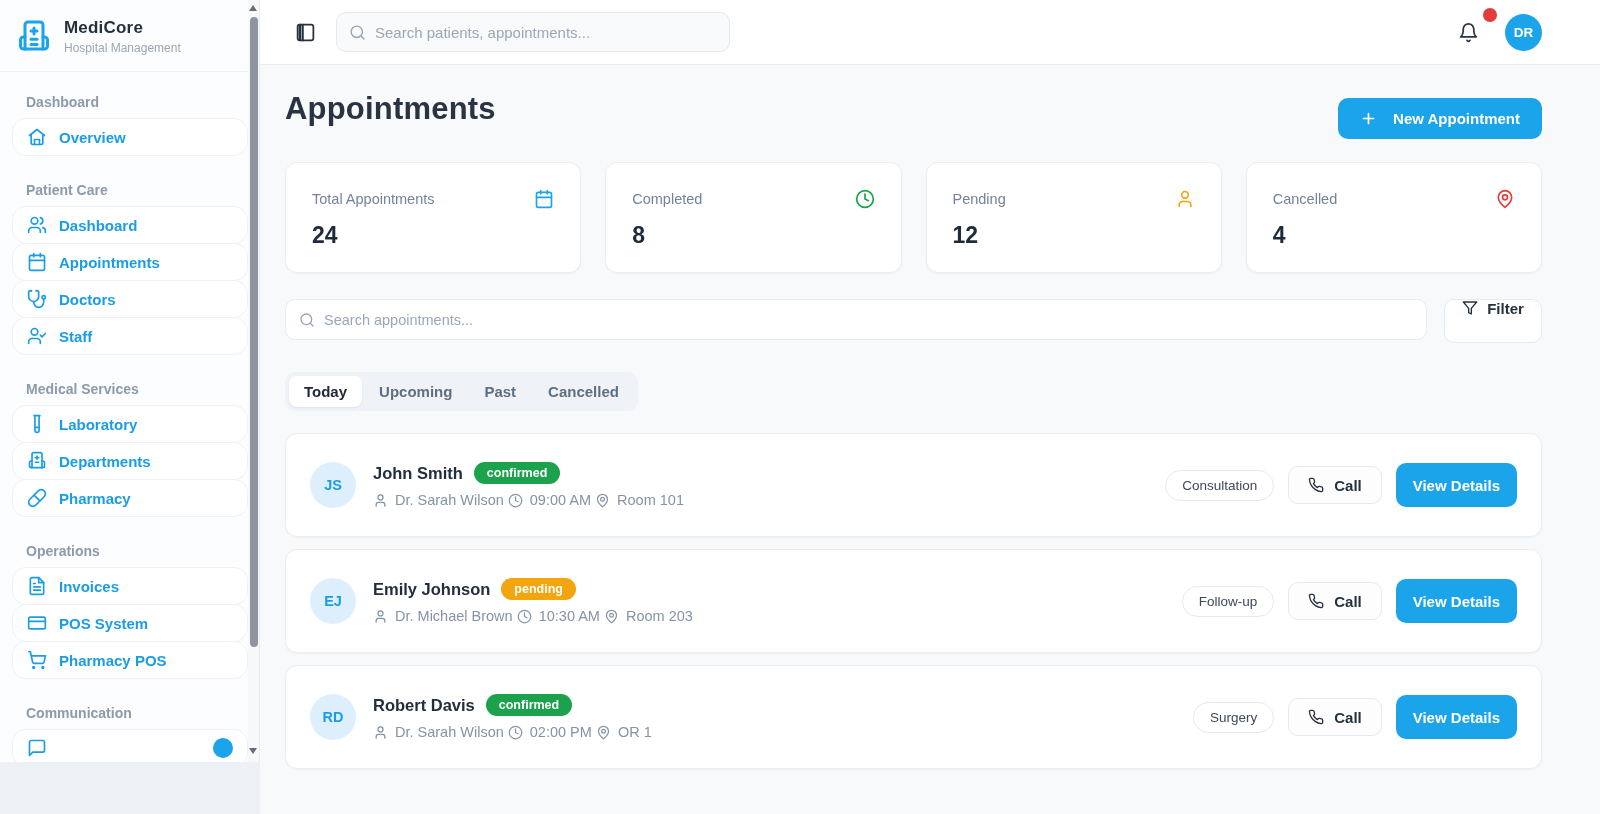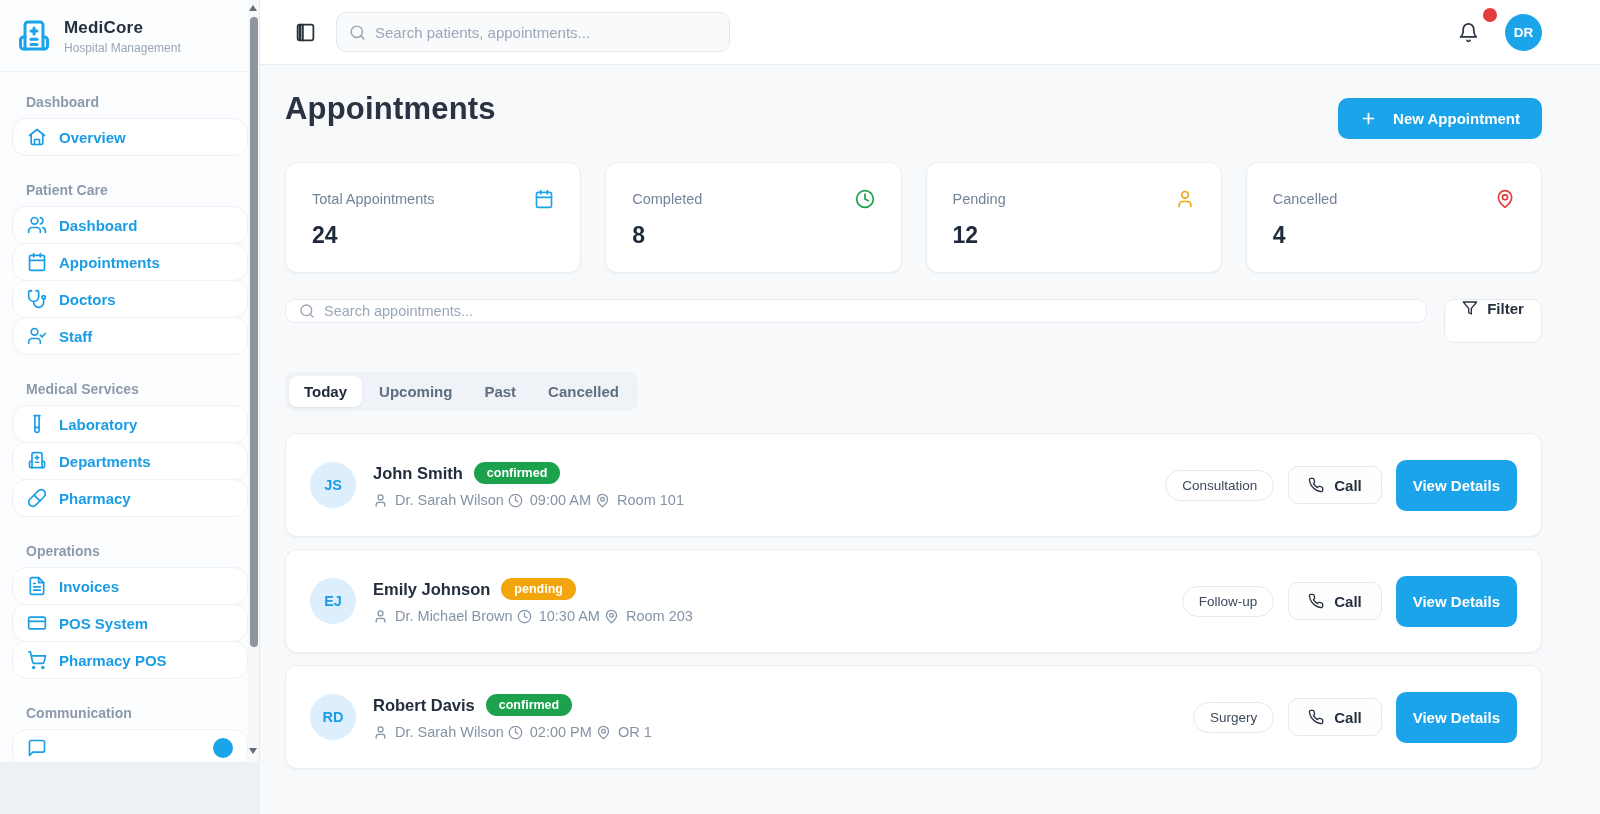--- a/index.html
+++ b/index.html
@@ -61,21 +61,21 @@
                  font-weight:600; cursor:pointer; font-family:"Liberation Sans", sans-serif; margin-top:7px; }
 
   .stats { display:flex; gap:24px; margin-top:23px; }
   .stat-card { flex:1; height:111px; background:#fff; border:1px solid #e9eef3; border-radius:12px;
                padding:26px 26px 0 26px; box-shadow:0 1px 2px rgba(20,40,70,.04); }
   .stat-top { display:flex; align-items:center; justify-content:space-between; }
   .stat-label { font-size:14.5px; color:#74839a; }
   .stat-value { font-size:23px; font-weight:700; color:#1f2a3a; margin-top:13px; }
 
   .toolbar { display:flex; gap:17px; margin-top:26px; }
-  .list-search { flex:1; height:24px; background:#fff; border:1px solid #e6ebf1; border-radius:10px;
+  .list-search { flex:1; height:41px; background:#fff; border:1px solid #e6ebf1; border-radius:10px;
                  display:flex; align-items:center; padding:0 13px; gap:9px; color:#97a4b4; }
   .list-search input { border:0; outline:0; background:transparent; flex:1; font-size:14.5px;
                        font-family:"Liberation Sans", sans-serif; color:#3a4656; }
   .list-search input::placeholder { color:#9aa7b6; }
   .filter-btn { width:98px; height:44px; background:#fff; border:1px solid #e6ebf1; border-radius:10px;
                 display:flex; justify-content:center; gap:9px; font-size:15px;
                 font-weight:600; color:#26313f; cursor:pointer; font-family:"Liberation Sans", sans-serif; }
 
   .tabs { display:inline-flex; background:#eff3f7; border-radius:10px; padding:4px; margin-top:29px; gap:2px; }
   .tab { padding:7px 15px; border-radius:8px; font-size:15px; font-weight:600; color:#5f6f82; cursor:pointer; }
@@ -94,21 +94,21 @@
   .status-confirmed { background:#1ca24d; }
   .status-pending { background:#f2a50c; }
   .meta-row { display:flex; align-items:center; gap:4px; margin-top:8px; color:#8494a6; font-size:14.5px; }
   .meta { display:flex; align-items:center; gap:7px; }
   .appt-actions { margin-left:auto; display:flex; align-items:center; gap:14px; }
   .type-chip { background:#fff; border:1px solid #e4eaf0; border-radius:999px; padding:7px 16px;
                font-size:13.5px; color:#3d4a5c; }
   .call-btn { display:flex; align-items:center; gap:10px; background:#fdfdfe; border:1px solid #e4eaf0;
               border-radius:10px; padding:0 19px; height:38px; font-size:15px; font-weight:600;
               color:#26313f; cursor:pointer; font-family:"Liberation Sans", sans-serif; }
-  .view-btn { background:#1ba4e9; border:0; border-radius:10px; padding:0 17px; height:51px;
+  .view-btn { background:#1ba4e9; border:0; border-radius:10px; padding:0 17px; height:44px;
               font-size:15px; font-weight:700; color:#fff; cursor:pointer; font-family:"Liberation Sans", sans-serif; }
 </style>
 </head>
 <body>
 
 <aside class="sidebar">
   <div class="side-head">
     <span>
       <svg width="36" height="36" viewBox="0 0 24 24" fill="none" stroke="#1ba4e9" stroke-width="2" stroke-linecap="round" stroke-linejoin="round">
         <path d="M12 6v4"></path>

